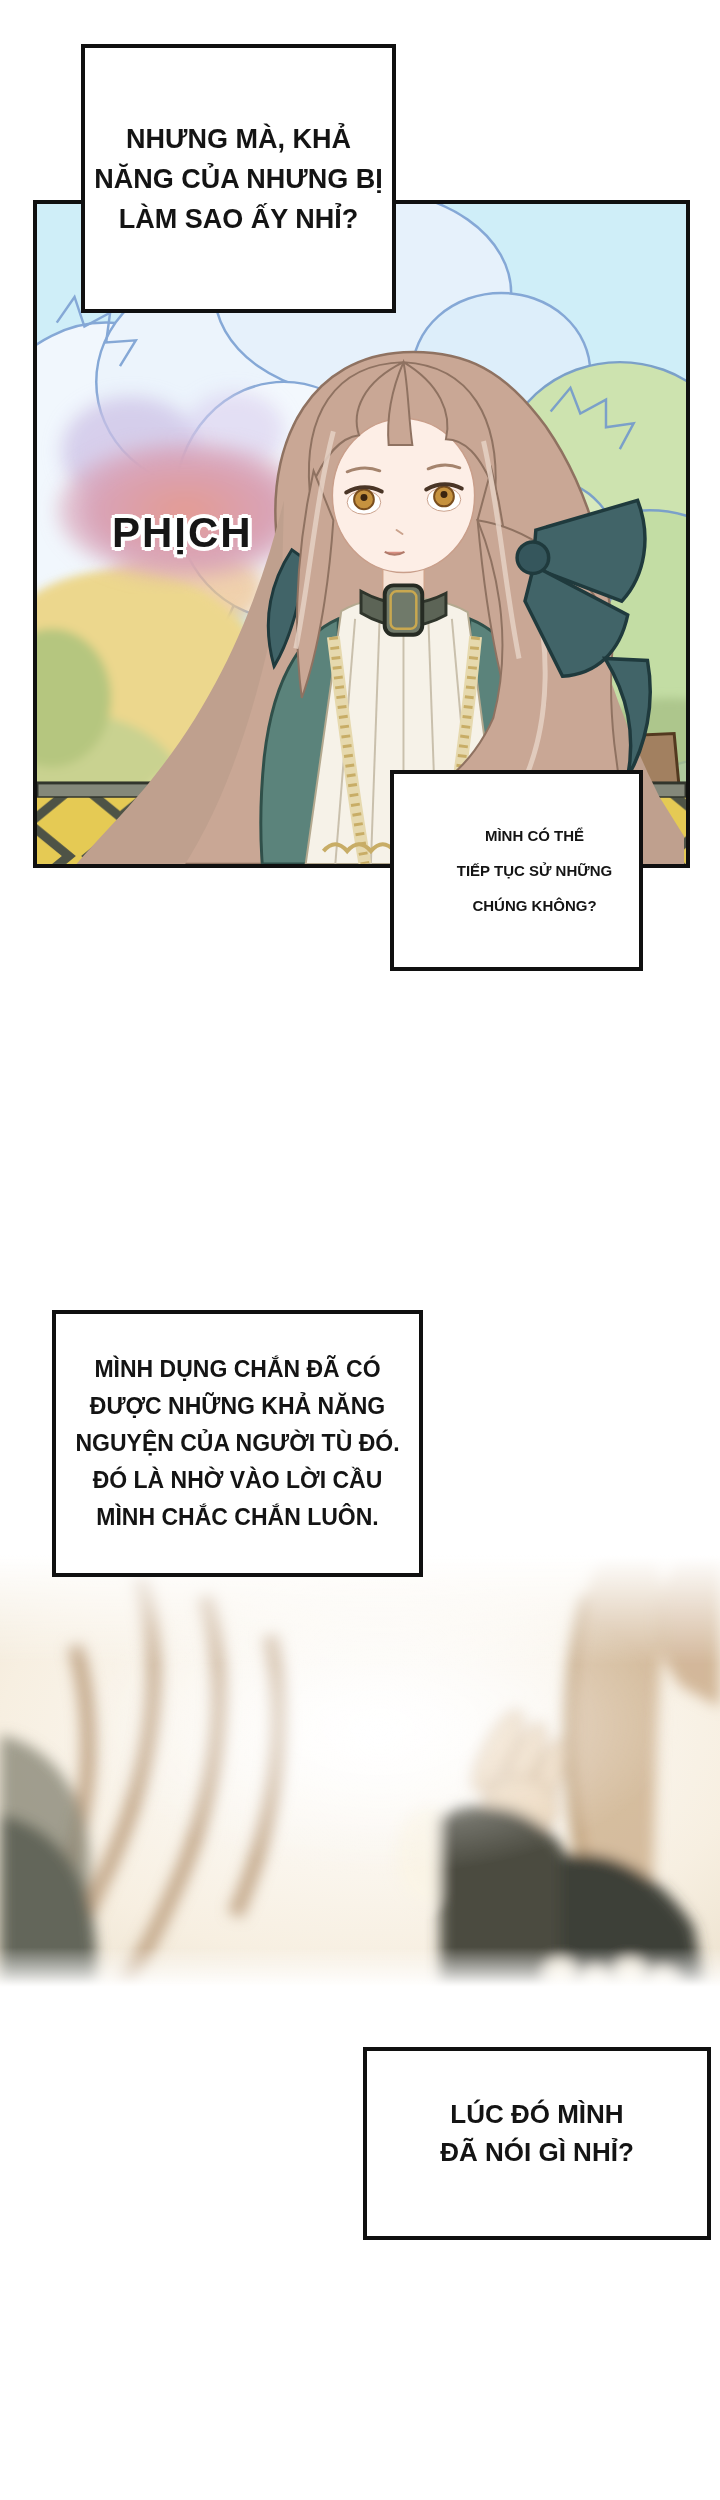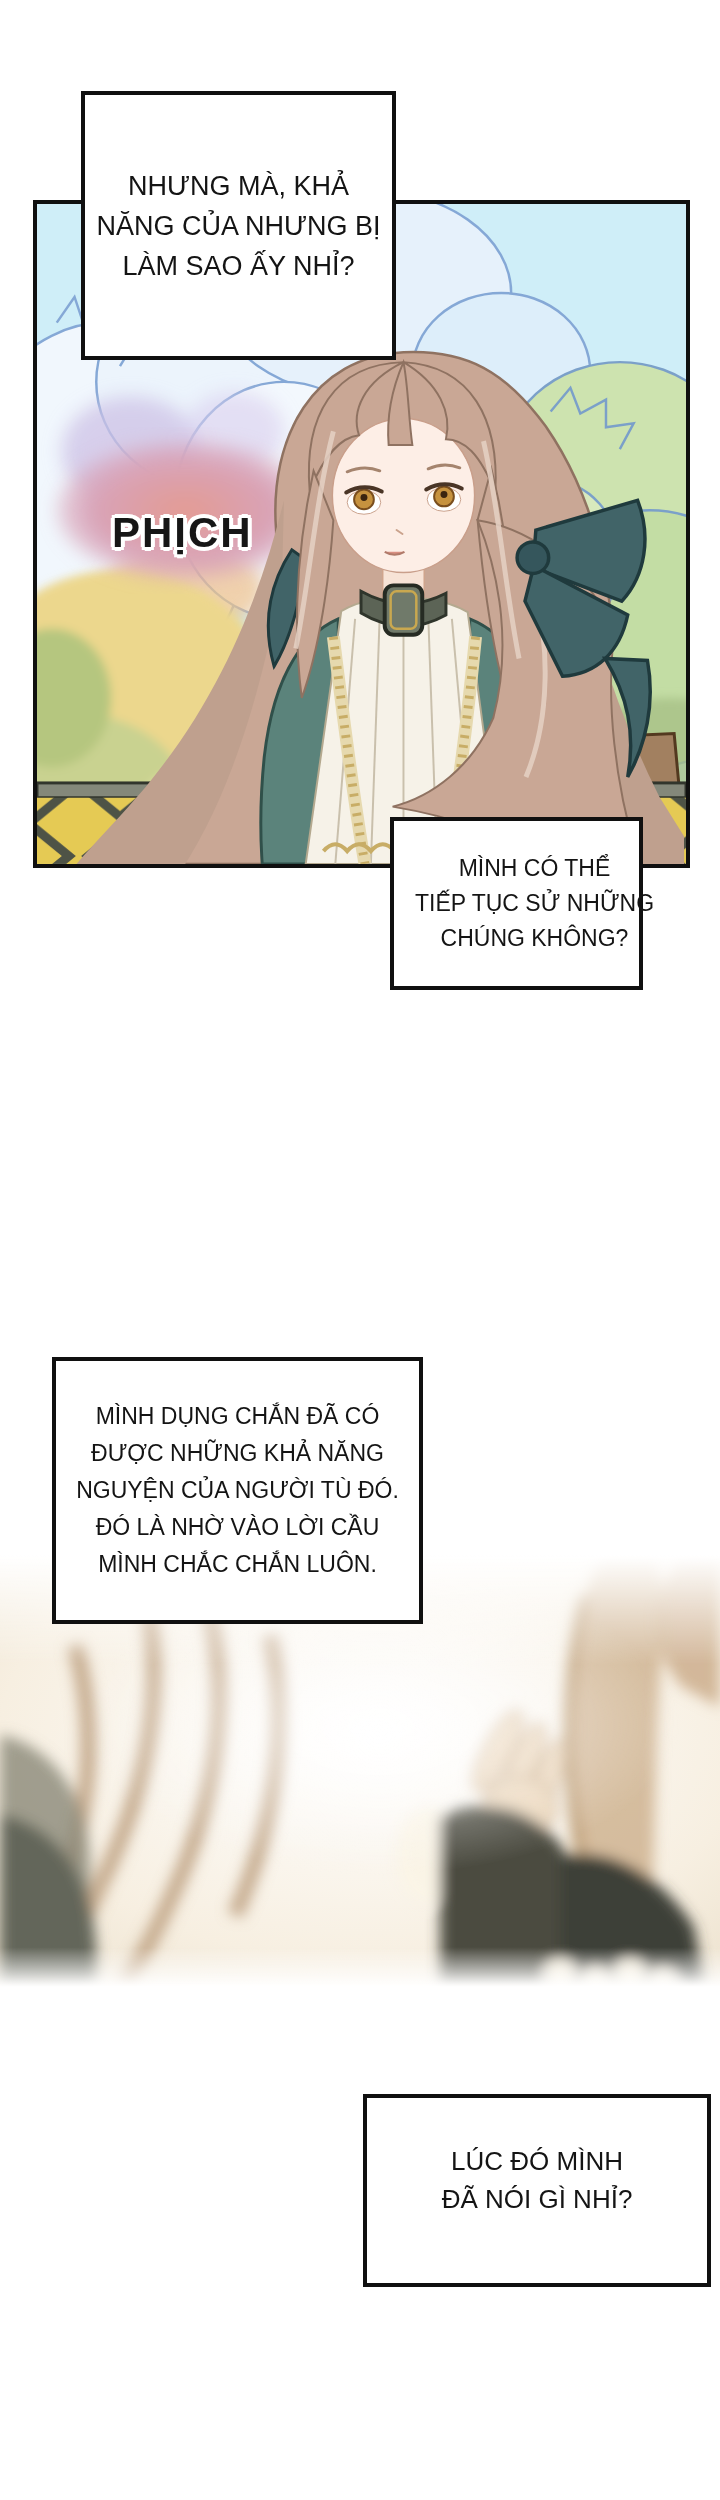--- a/index.html
+++ b/index.html
@@ -13,25 +13,25 @@
   .scene{
     left:33px;top:200px;width:657px;height:668px;
     border:4px solid #101010;background:#cfeef8;
   }
   .memory{
     left:0;top:1555px;width:720px;height:432px;background:#faf5ea;
   }
   .bubble{
     position:absolute;box-sizing:border-box;background:#ffffff;border:4px solid #101010;
     display:flex;flex-direction:column;align-items:center;justify-content:center;
-    text-align:left;color:#141414;font-weight:400;z-index:5;margin-top:47px;
+    text-align:left;color:#141414;font-weight:700;z-index:5;
   }
   .bubble .ln{display:block;white-space:nowrap;}
   .b1{left:81px;top:44px;width:315px;height:269px;font-size:27px;line-height:40px;}
-  .b2{left:390px;top:770px;width:253px;height:173px;font-size:23px;line-height:35px;padding-left:36px;}
+  .b2{left:390px;top:770px;width:253px;height:201px;font-size:15px;line-height:35px;padding-left:36px;}
   .b3{left:52px;top:1310px;width:371px;height:267px;font-size:23px;line-height:37px;}
   .b4{left:363px;top:2047px;width:348px;height:193px;font-size:26px;line-height:38px;justify-content:flex-start;padding-top:44px;}
   .sfx{
     position:absolute;left:112px;top:487px;z-index:4;
     font-size:42px;font-weight:800;letter-spacing:2px;color:#161616;
     text-shadow:
       -3px -3px 0 #fff, 3px -3px 0 #fff, -3px 3px 0 #fff, 3px 3px 0 #fff,
       0 -4px 0 #fff, 0 4px 0 #fff, -4px 0 0 #fff, 4px 0 0 #fff;
     margin-top: 22px;
   }

